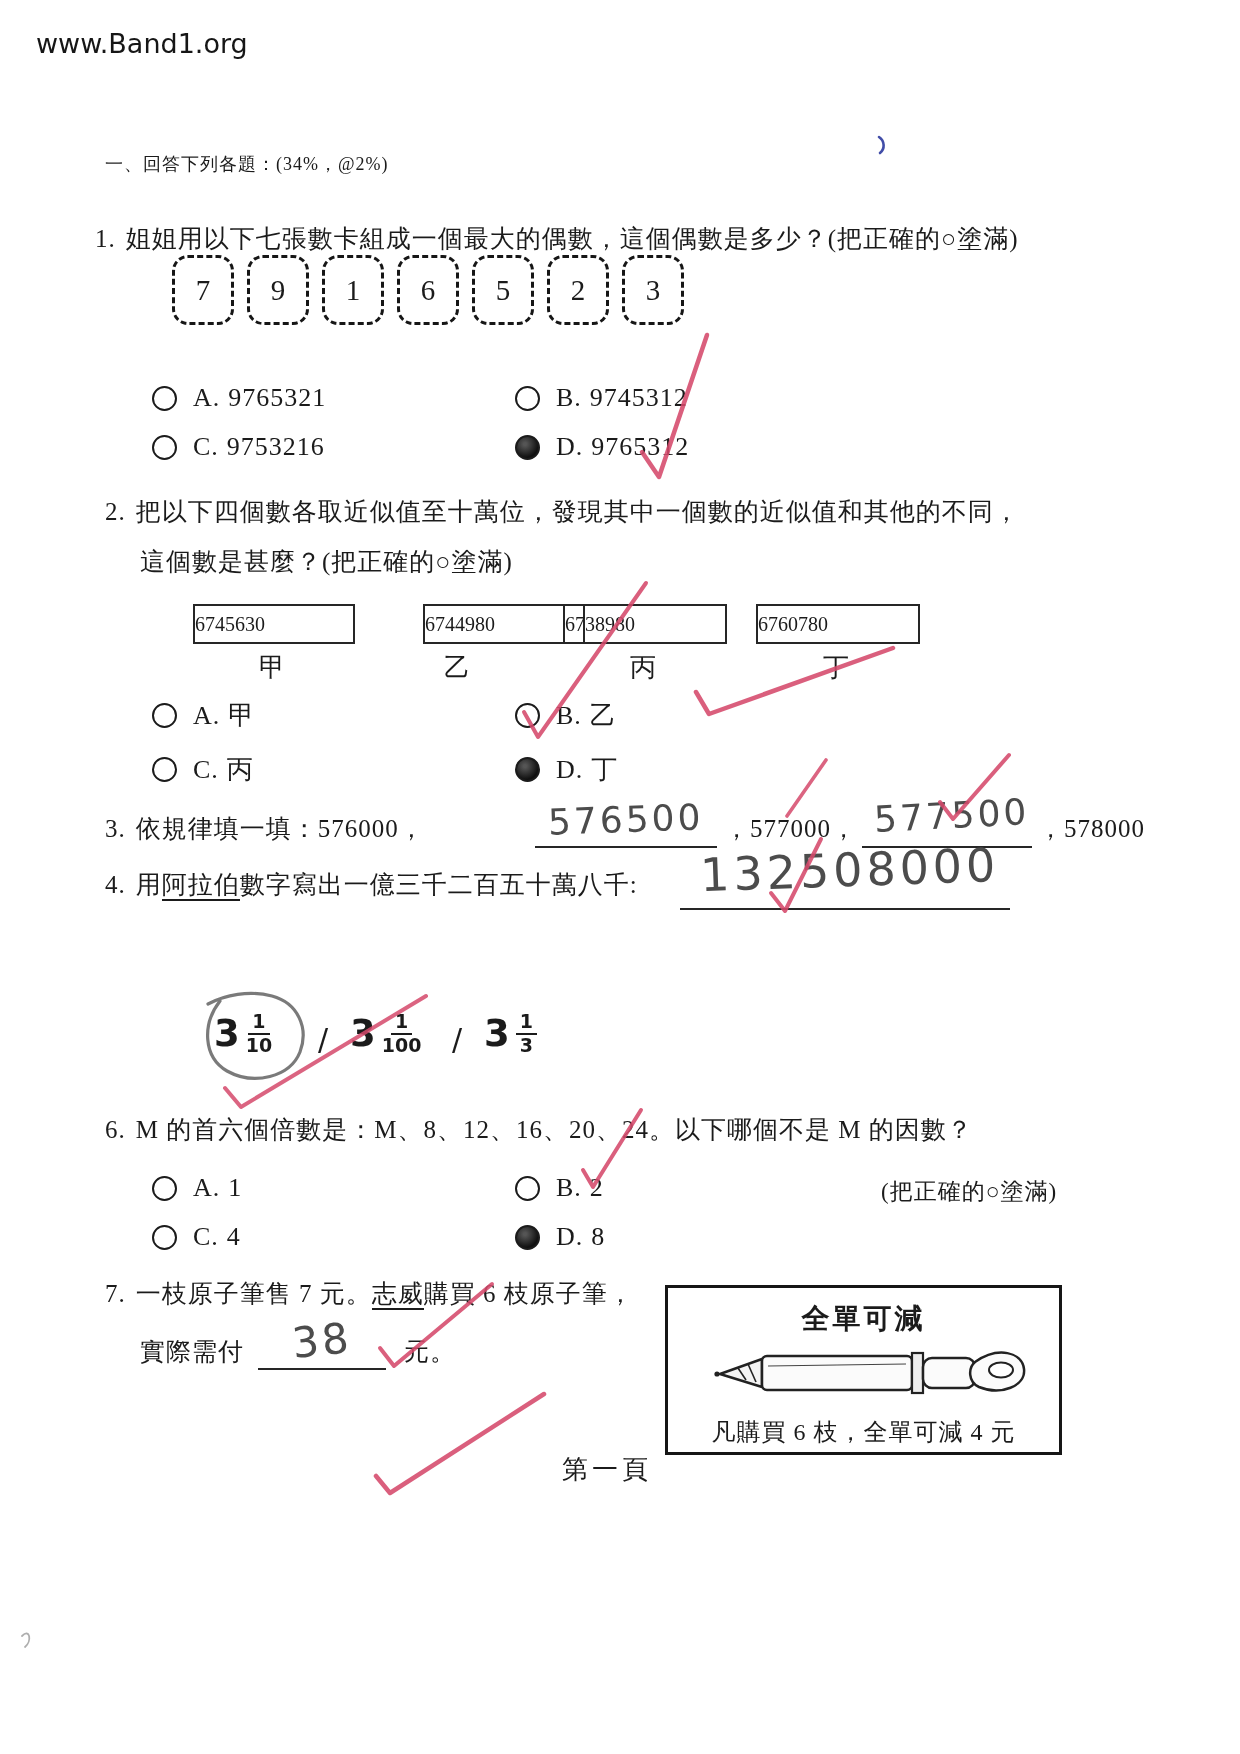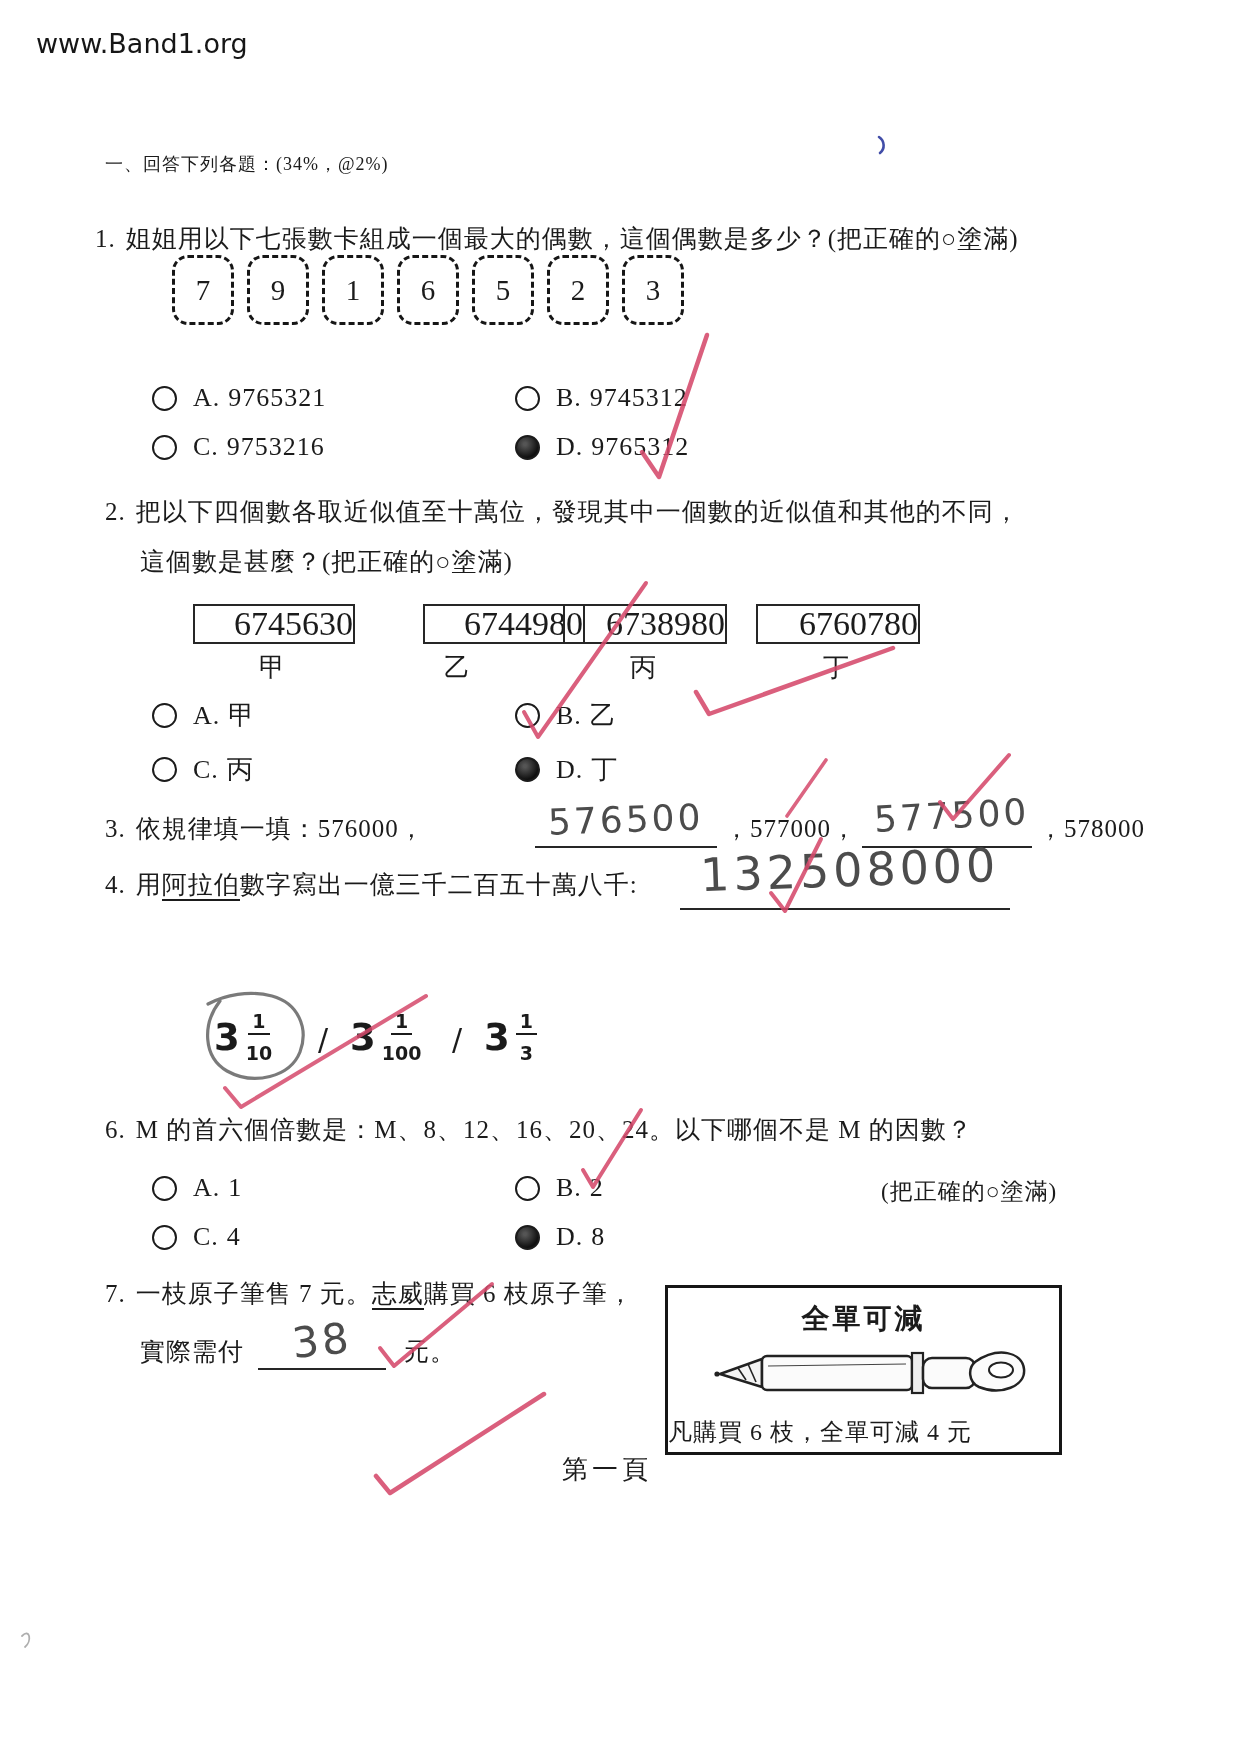--- a/index.html
+++ b/index.html
@@ -10,35 +10,35 @@
   .qtext{font-size:25px;letter-spacing:1px;}
   .qnum{margin-right:10px;}
   .cards{display:flex;gap:13px;}
   .card{width:56px;height:64px;border:3px dashed #161616;border-radius:16px;
         display:flex;align-items:center;justify-content:center;font-size:29px;}
   .opt{display:flex;align-items:center;font-size:26px;letter-spacing:1px;}
   .radio{width:25px;height:25px;border:2.4px solid #1b1b1b;border-radius:50%;box-sizing:border-box;
          margin-right:16px;flex:0 0 auto;}
   .radio.filled{background:radial-gradient(circle at 38% 34%, #555 8%, #101010 70%);}
   .optval{margin-left:8px;}
-  .numbox{border:2.2px solid #262626;text-align:right;font-size:34px;height:36px;line-height:36px;}
+  .numbox{border:2.2px solid #262626;text-align:left;font-size:20px;height:36px;line-height:36px;}
   .boxlab{text-align:center;font-size:26px;}
   .blank{border-bottom:2.4px solid #262626;height:0;}
   .hand{font-family:"DejaVu Sans",sans-serif;color:#4c4c4c;letter-spacing:3px;}
   .u{border-bottom:2px solid #1b1b1b;padding-bottom:1px;}
   .vfrac{display:inline-flex;flex-direction:column;align-items:center;line-height:1.05;
          font-family:"DejaVu Sans",sans-serif;font-size:19px;font-weight:bold;vertical-align:middle;margin-left:6px;}
   .vfrac .fnum{border-bottom:2.4px solid #1b1b1b;padding:0 4px 1px 4px;}
-  .vfrac .fden{padding-top:9px;}
+  .vfrac .fden{padding-top:1px;}
   .fwhole{font-family:"DejaVu Sans",sans-serif;font-size:37px;font-weight:bold;vertical-align:middle;}
   .fracsep{font-family:"DejaVu Sans",sans-serif;font-size:30px;}
   .coupon{border:3px solid #161616;box-sizing:border-box;}
   .coupon-title{position:absolute;left:0;top:12px;width:100%;text-align:center;
                 font-size:28px;font-weight:bold;letter-spacing:3px;}
-  .coupon-text{position:absolute;left:0;top:128px;width:100%;
+  .coupon-text{position:absolute;left:0;top:128px;width:100%;text-align:center;
                font-size:24px;letter-spacing:1px;}
   .overlay{position:absolute;left:0;top:0;width:1240px;height:1754px;pointer-events:none;z-index:9;}
   .footer{font-size:26px;letter-spacing:4px;}
 </style>
 </head>
 <body>
 
 <div class="page">
 
   <div class="abs wm" style="left:36px;top:28px;">www.Band1.org</div>

